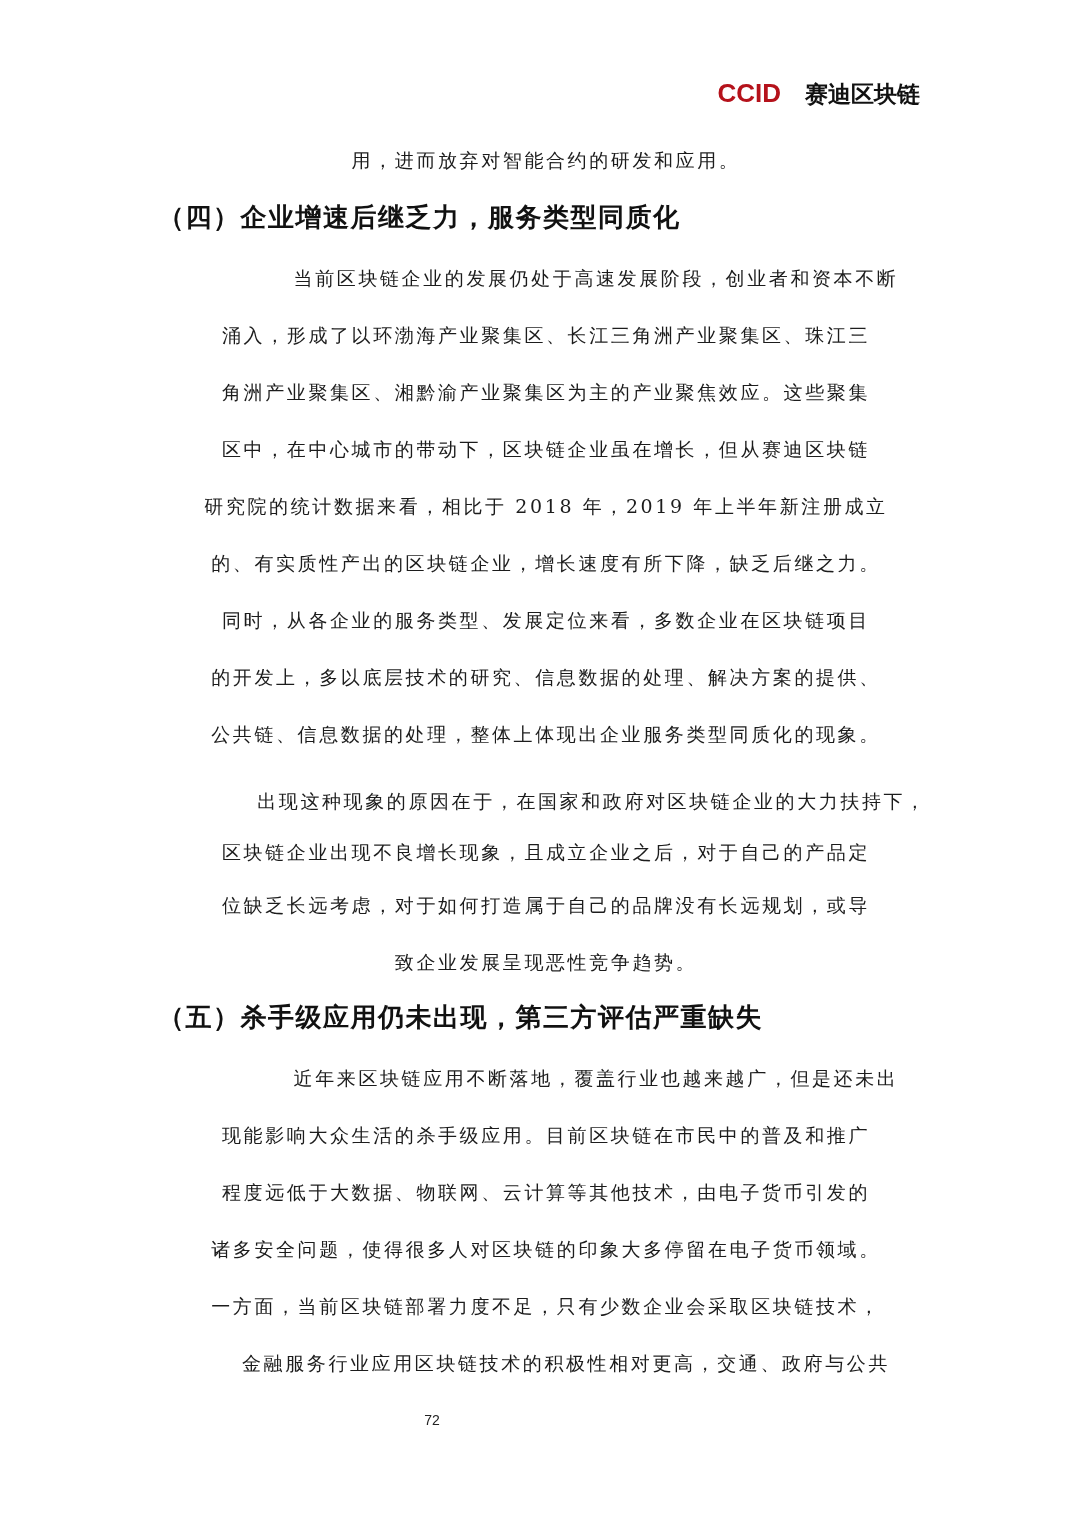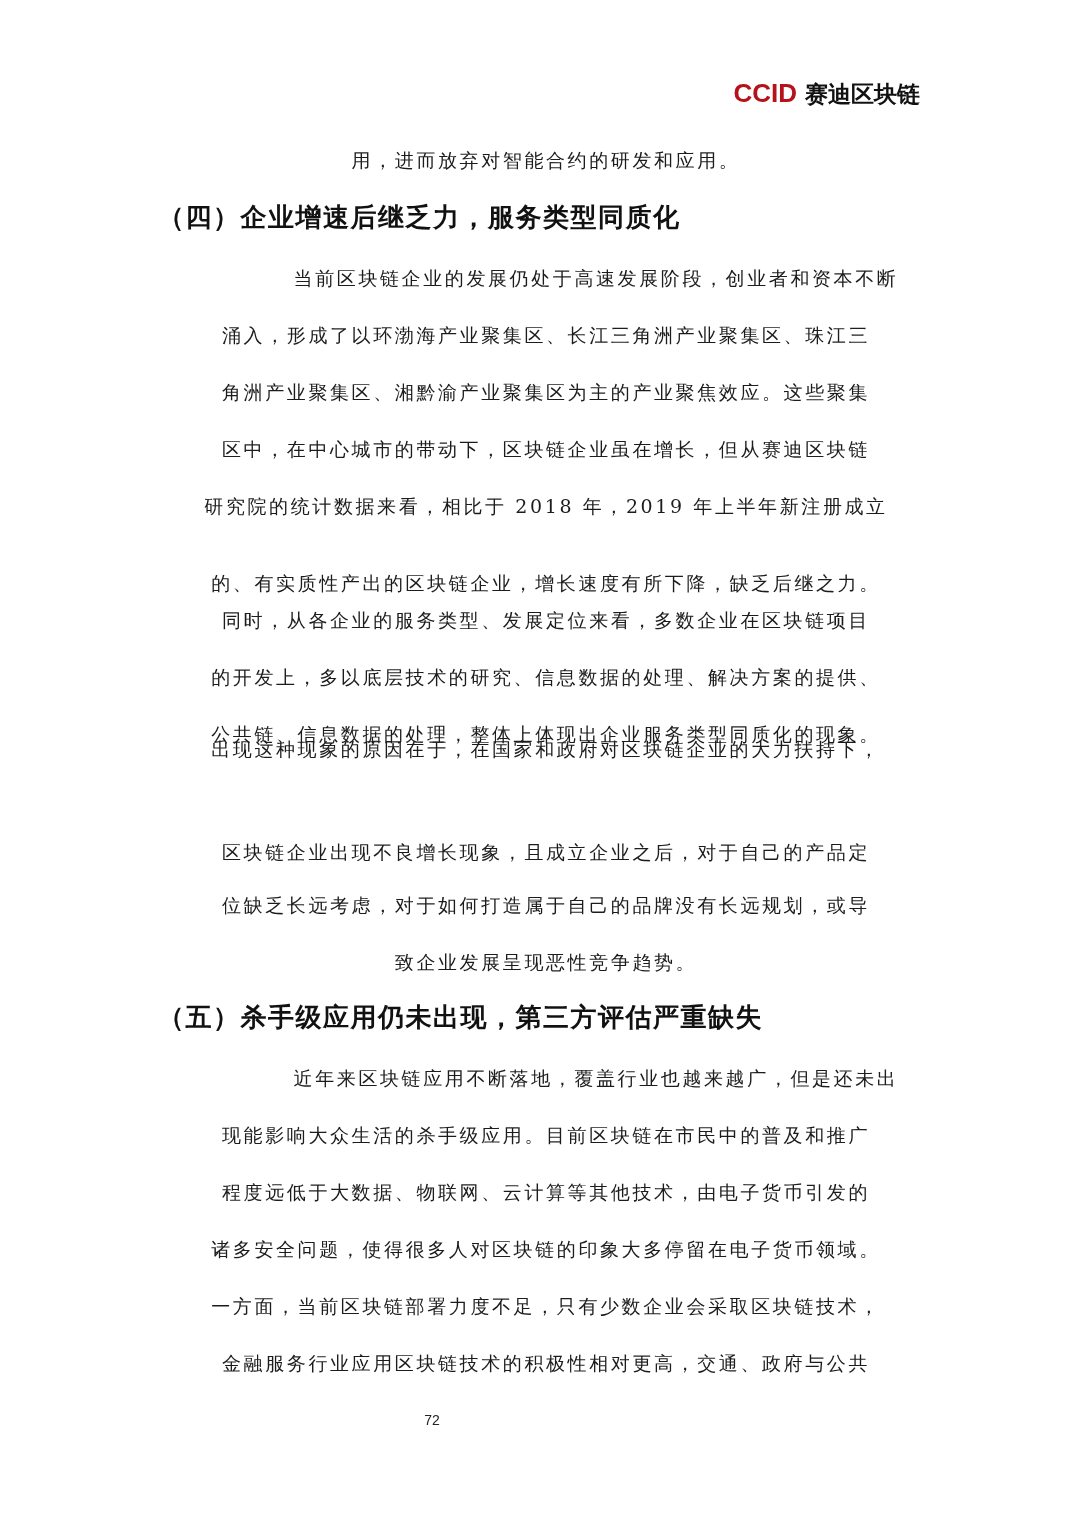--- a/index.html
+++ b/index.html
@@ -14,21 +14,21 @@
       overflow: hidden;
       font-family: "DejaVu Serif", "Liberation Serif", serif;
       color: #1a1a1a;
     }
     .header-logo {
       position: absolute;
       top: 78px;
       right: 160px;
       display: flex;
       align-items: baseline;
-      gap: 8px;
+      gap: 24px;
     }
     .logo-ccid {
       font-family: "Liberation Sans", "DejaVu Sans", sans-serif;
       font-weight: bold;
       font-size: 26px;
       color: #b5121b;
       letter-spacing: 0px;
     }
     .logo-cn {
       font-family: "DejaVu Sans", "Liberation Sans", sans-serif;
@@ -83,32 +83,32 @@
 <div>
   <div class="line" style="top:143px;">用，进而放弃对智能合约的研发和应用。</div>
 
   <div class="heading" style="top:200px;">（四）企业增速后继乏力，服务类型同质化</div>
 
   <div class="line indent" style="top:261px;">当前区块链企业的发展仍处于高速发展阶段，创业者和资本不断</div>
   <div class="line" style="top:318px;">涌入，形成了以环渤海产业聚集区、长江三角洲产业聚集区、珠江三</div>
   <div class="line" style="top:375px;">角洲产业聚集区、湘黔渝产业聚集区为主的产业聚焦效应。这些聚集</div>
   <div class="line" style="top:432px;">区中，在中心城市的带动下，区块链企业虽在增长，但从赛迪区块链</div>
   <div class="line" style="top:489px;">研究院的统计数据来看，相比于 2018 年，2019 年上半年新注册成立</div>
-  <div class="line" style="top:546px;margin-top:20px;">的、有实质性产出的区块链企业，增长速度有所下降，缺乏后继之力。</div>
+  <div class="line" style="top:546px;">的、有实质性产出的区块链企业，增长速度有所下降，缺乏后继之力。</div>
   <div class="line" style="top:603px;">同时，从各企业的服务类型、发展定位来看，多数企业在区块链项目</div>
   <div class="line" style="top:660px;">的开发上，多以底层技术的研究、信息数据的处理、解决方案的提供、</div>
   <div class="line" style="top:717px;">公共链、信息数据的处理，整体上体现出企业服务类型同质化的现象。</div>
-  <div class="line" style="top:732px;">出现这种现象的原因在于，在国家和政府对区块链企业的大力扶持下，</div>
+  <div class="line" style="top:784px;margin-left:46px;">出现这种现象的原因在于，在国家和政府对区块链企业的大力扶持下，</div>
   <div class="line" style="top:835px;">区块链企业出现不良增长现象，且成立企业之后，对于自己的产品定</div>
   <div class="line" style="top:888px;">位缺乏长远考虑，对于如何打造属于自己的品牌没有长远规划，或导</div>
   <div class="line" style="top:945px;">致企业发展呈现恶性竞争趋势。</div>
 
   <div class="heading" style="top:1000px;">（五）杀手级应用仍未出现，第三方评估严重缺失</div>
 
   <div class="line indent" style="top:1061px;">近年来区块链应用不断落地，覆盖行业也越来越广，但是还未出</div>
   <div class="line" style="top:1118px;">现能影响大众生活的杀手级应用。目前区块链在市民中的普及和推广</div>
   <div class="line" style="top:1175px;">程度远低于大数据、物联网、云计算等其他技术，由电子货币引发的</div>
   <div class="line" style="top:1232px;">诸多安全问题，使得很多人对区块链的印象大多停留在电子货币领域。</div>
   <div class="line" style="top:1289px;">一方面，当前区块链部署力度不足，只有少数企业会采取区块链技术，</div>
-  <div class="line" style="top:1346px;">金融服务行业应用区块链技术的积极性相对更高，交通、政府与公共</div>
+  <div class="line" style="top:1346px;margin-left:20px;">金融服务行业应用区块链技术的积极性相对更高，交通、政府与公共</div>
 </div>
 
 <div class="page-number">72</div>
 
 </body></html>

